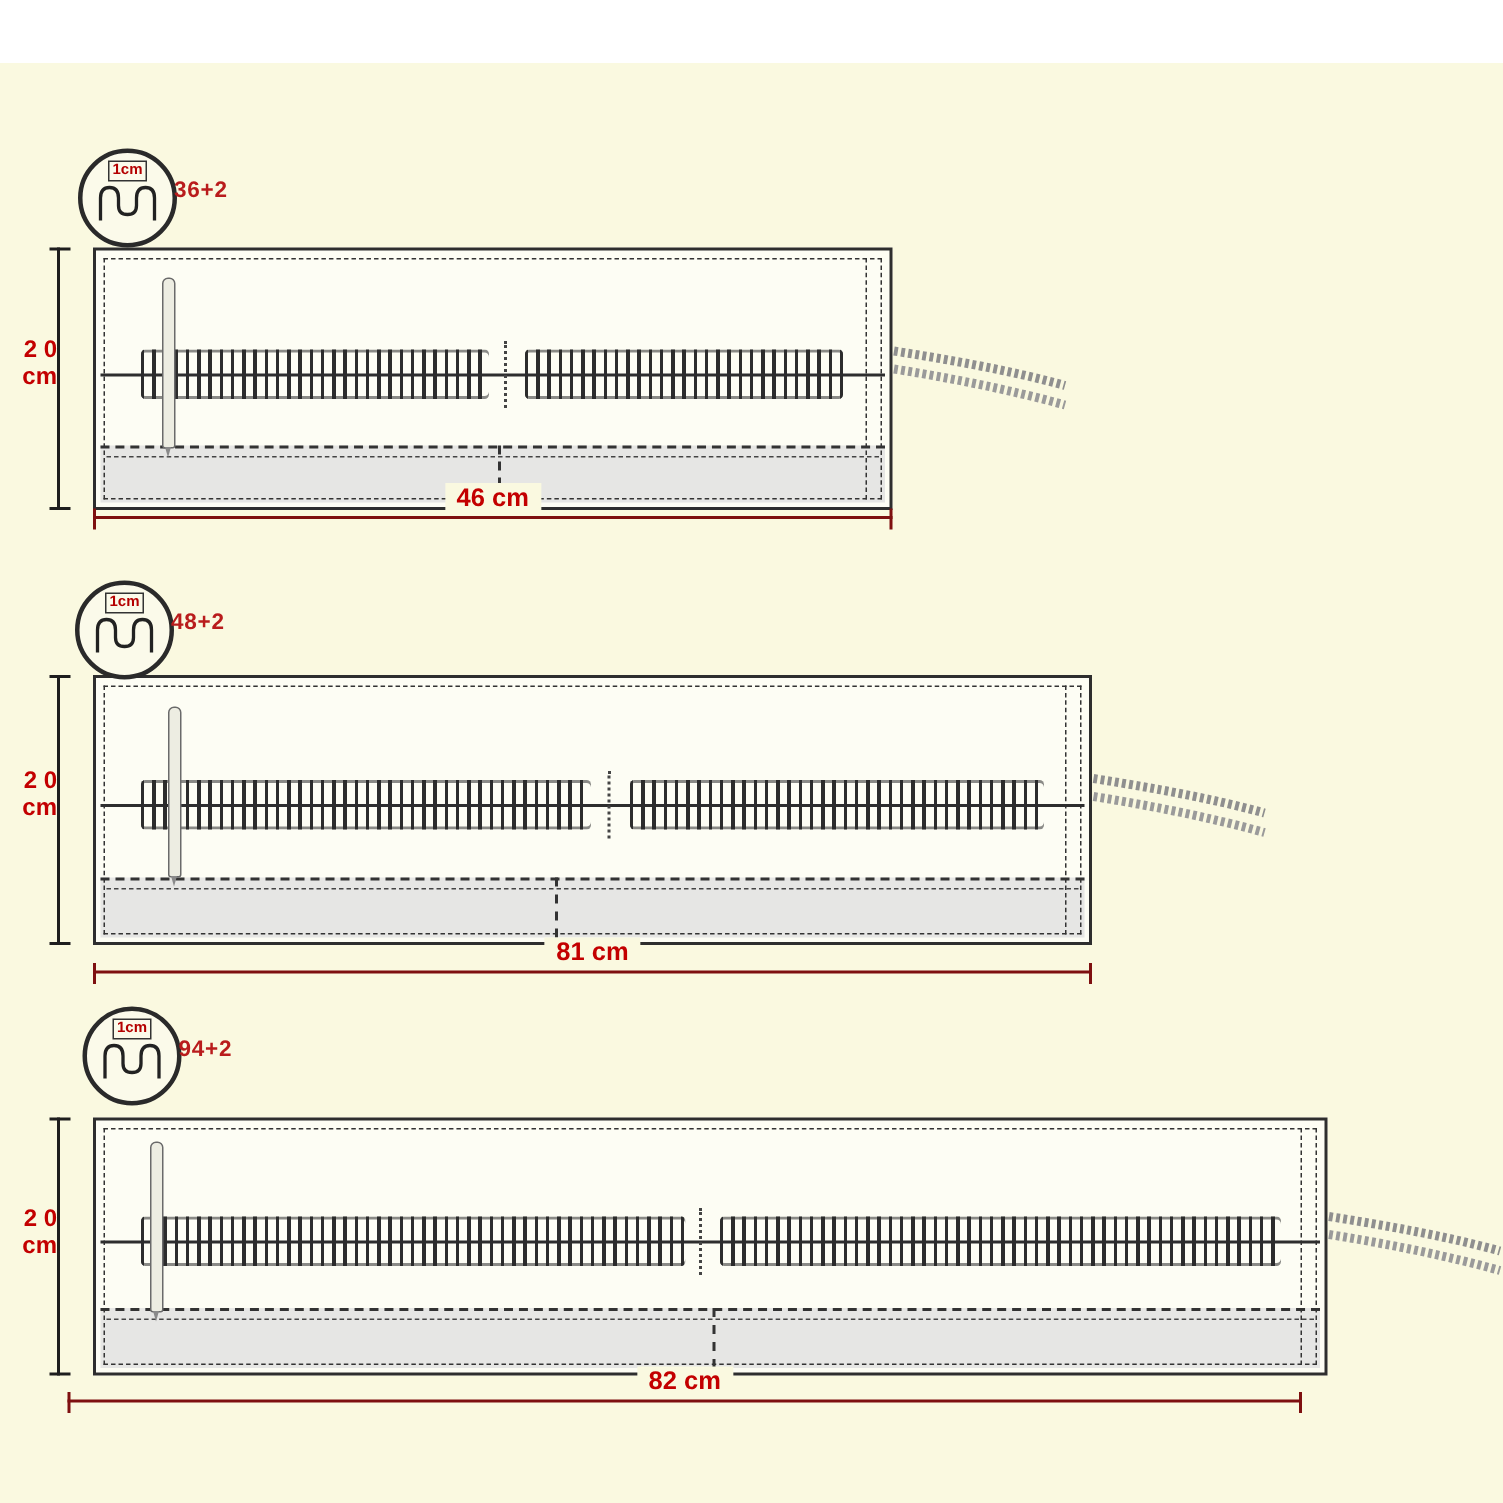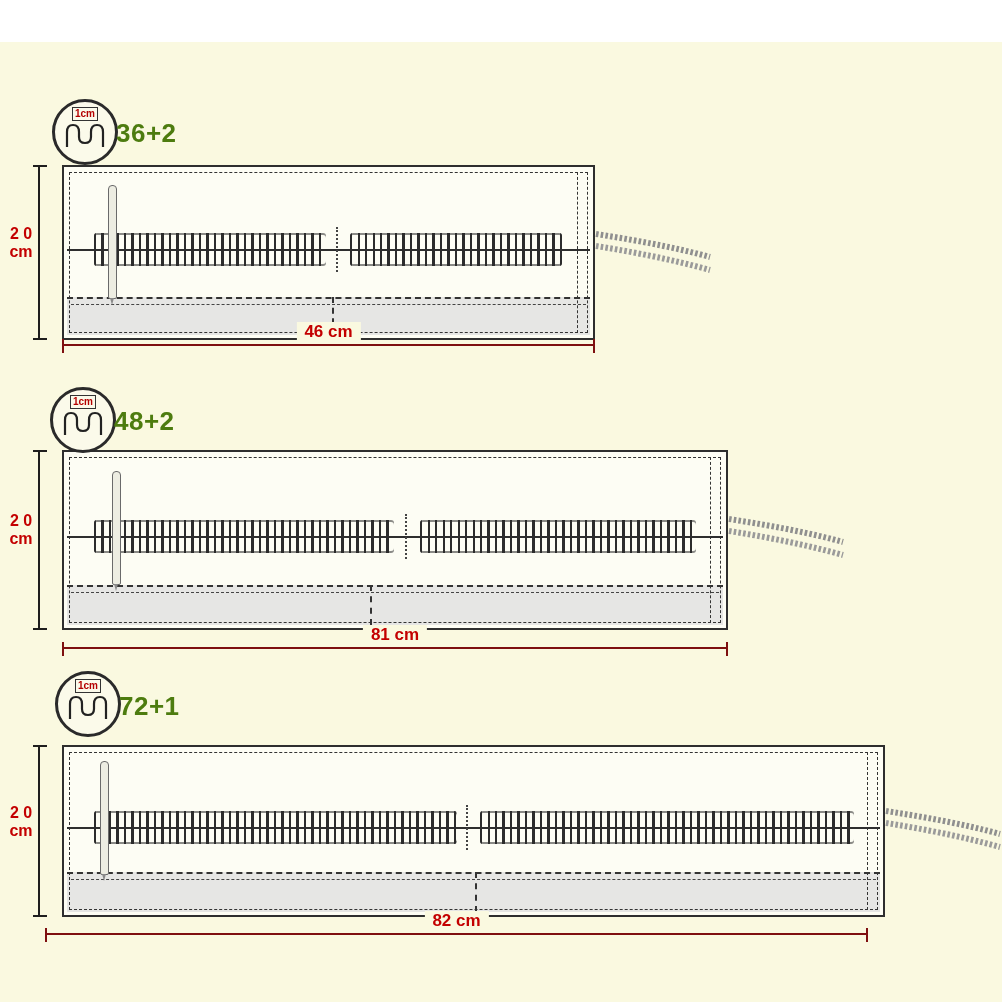--- a/index.html
+++ b/index.html
@@ -15,28 +15,28 @@
   .fold-dots{position:absolute;border-left:2px dotted #444;}
   .pencil{position:absolute;width:7px;background:#EDEDE2;border:1.6px solid #6a6a6a;border-radius:4px 4px 2px 2px;}
   .pencil::after{content:"";position:absolute;left:1px;bottom:-7px;width:0;height:0;border-left:2.5px solid transparent;border-right:2.5px solid transparent;border-top:7px solid #8a8a8a;}
   .pocket{position:absolute;left:3px;right:3px;bottom:3px;background:#E6E6E4;border-top:2px dashed #333;box-sizing:border-box;}
   .pocket::after{content:"";position:absolute;left:4px;right:4px;top:5px;border-top:1.6px dashed #444;}
   .pocket-divider{position:absolute;top:0;bottom:0;border-left:2px dashed #333;}
 
   
   .callout{position:absolute;width:60px;height:60px;border:3px solid #2a2a2a;border-radius:50%;background:#FBFAEA;z-index:4;display:flex;flex-direction:column;align-items:center;justify-content:flex-start;}
   .callout .c-size{margin-top:5px;font-size:10px;font-weight:bold;color:#B40000;border:1.2px solid #333;padding:0 2px;line-height:12px;}
-  .count-label{position:absolute;font-size:26px;font-weight:bold;color:#4d7c0f;z-index:4;letter-spacing:.5px;}
+  .count-label{position:absolute;font-size:15px;font-weight:bold;color:#b91c1c;z-index:4;letter-spacing:.5px;}
 
   
   .vbracket{position:absolute;width:0;border-left:2px solid #1e1e1e;}
   .vbracket::before,.vbracket::after{content:"";position:absolute;left:-7px;width:14px;height:2px;background:#1e1e1e;}
   .vbracket::before{top:0;}
   .vbracket::after{bottom:0;}
-  .vlabel{position:absolute;width:34px;text-align:center;color:#C30000;font-weight:bold;font-size:16px;line-height:1.15;z-index:3;}
+  .vlabel{position:absolute;width:34px;text-align:right;color:#C30000;font-weight:bold;font-size:16px;line-height:1.15;z-index:3;}
   .hdim{position:absolute;height:0;border-top:2.4px solid #7E1010;}
   .hdim::before,.hdim::after{content:"";position:absolute;top:-7px;width:2.4px;height:14px;background:#7E1010;}
   .hdim::before{left:0;}
   .hdim::after{right:0;}
   .hdim .wlabel{position:absolute;left:50%;top:-24px;transform:translateX(-50%);color:#C30000;font-weight:bold;font-size:17px;white-space:nowrap;background:#FAF9E0;padding:0 8px;}
 
   .cords{position:absolute;z-index:2;}
 
   
   .case.p1{left:62px;top:123px;width:533px;height:175px;}
@@ -158,21 +158,21 @@
   <div class="hdim h2">
     <span class="wlabel">81 cm</span>
   </div>
 
   <div class="callout c3">
     <span class="c-size">1cm</span>
     <svg width="44" height="28" viewBox="0 0 44 28">
       <path d="M4,26 V11 Q4,4 10,4 Q16,4 16,11 V16 Q16,22 22,22 Q28,22 28,16 V11 Q28,4 34,4 Q40,4 40,11 V26" stroke="#222" stroke-width="2.2" fill="none"></path>
     </svg>
   </div>
-  <div class="count-label n3">72+1</div>
+  <div class="count-label n3">94+2</div>
 
   <div class="case p3">
     <div class="pocket"></div>
     <div class="inner-dash"></div>
     <div class="flap-line"></div>
     <div class="elastic"></div>
     <div class="loops loops-a"></div>
     <div class="loops loops-b"></div>
     <div class="fold-dots"></div>
     <div class="pencil"></div>

